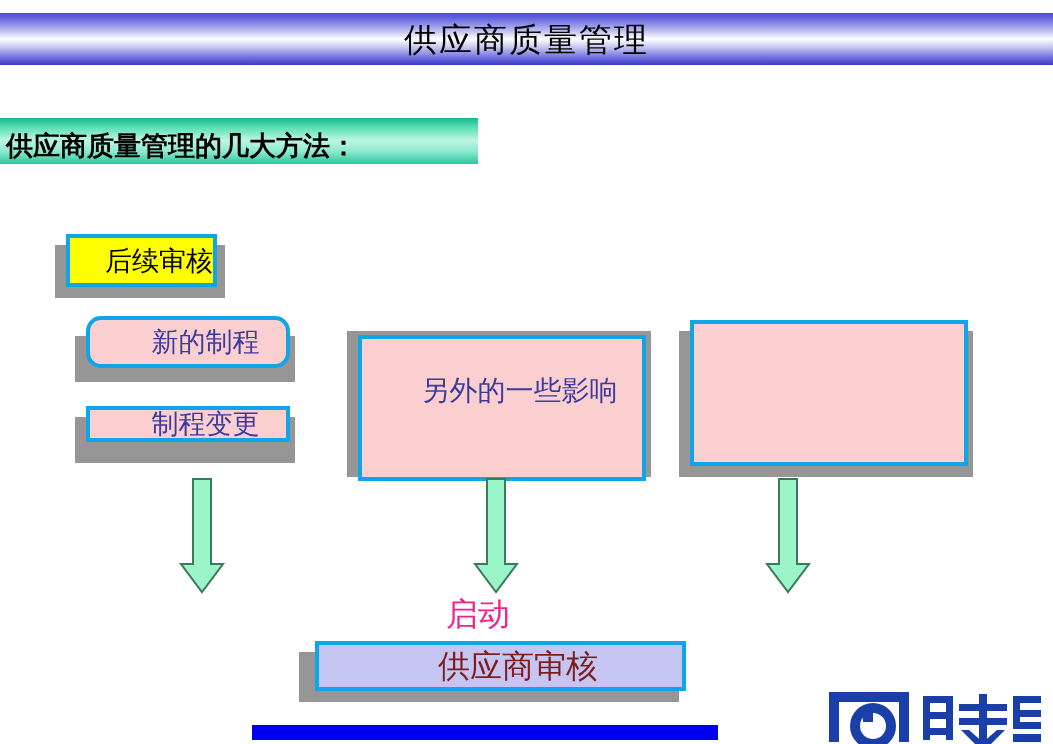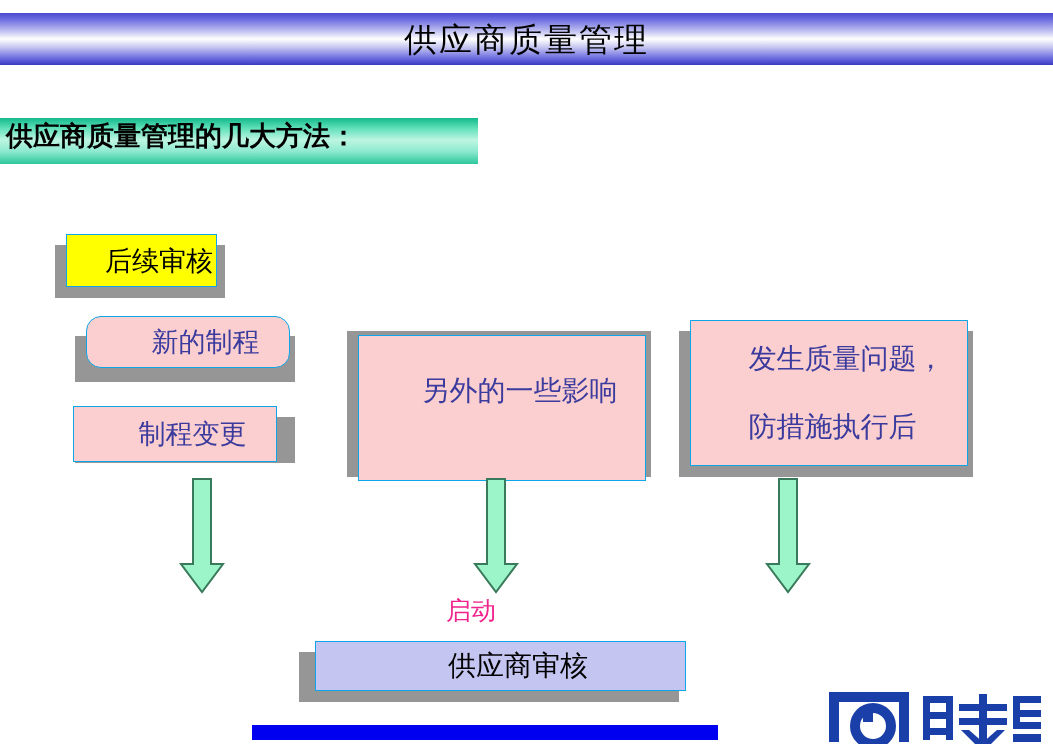--- a/index.html
+++ b/index.html
@@ -50,41 +50,41 @@
     top: 118px;
     width: 478px;
     height: 46px;
     background: linear-gradient(to bottom,
         #13b98c 0%,
         #5fe0b8 22%,
         #bdf5e2 48%,
         #8fead0 72%,
         #2cc79b 100%);
     display: flex;
-    align-items: flex-start;
+    align-items: flex-end;
   }
   .subtitle-text {
     font-family: "DejaVu Sans", sans-serif;
     font-size: 27px;
     font-weight: bold;
     color: #000000;
     padding-left: 6px;
     letter-spacing: 0px;
     white-space: nowrap;
   }
 
   
   .sbox {
     position: absolute;
-    border: 1px solid #0ea5e9;
+    border: 4px solid #0ea5e9;
     box-sizing: border-box;
     display: flex;
     align-items: center;
     justify-content: center;
-    text-align: left;
+    text-align: right;
     padding-left: 35px;
   }
   .sbox-shadow {
     position: absolute;
     background: #969696;
     z-index: 0;
   }
 
   
   .box-yellow {
@@ -115,21 +115,21 @@
   }
   .box-pink .bt {
     font-family: "DejaVu Serif", serif;
     color: #3b3b9e;
     line-height: 1.22;
   }
 
   .box-new-process  { left: 86px;  top: 316px; width: 204px; height: 52px; border-radius: 15px; }
   .shadow-new-process { left: 75px; top: 336px; width: 220px; height: 46px; }
 
-  .box-process-change  { left: 73px; top: 406px; width: 204px; height: 56px; }
+  .box-process-change  { left: 86px; top: 406px; width: 204px; height: 36px; }
   .shadow-process-change { left: 75px; top: 417px; width: 220px; height: 46px; }
 
   .box-other-changes  { left: 358px; top: 335px; width: 288px; height: 146px; }
   .shadow-other-changes { left: 347px; top: 331px; width: 304px; height: 146px; }
 
   .box-quality-issue  { left: 690px; top: 320px; width: 278px; height: 146px; }
   .shadow-quality-issue { left: 679px; top: 331px; width: 294px; height: 146px; }
 
   .fs-27 { font-size: 27px; }
   .fs-28 { font-size: 28px; }
@@ -138,22 +138,22 @@
   .box-audit {
     background: #c5c5f2;
     left: 315px;
     top: 641px;
     width: 371px;
     height: 50px;
     z-index: 2;
   }
   .box-audit .bt {
     font-family: "DejaVu Serif", serif;
-    font-size: 28px;
-    color: #000000;
+    font-size: 32px;
+    color: #7f1d1d;
     line-height: 1;
   }
   .shadow-audit {
     left: 299px;
     top: 652px;
     width: 380px;
     height: 50px;
   }
 
   
@@ -166,21 +166,21 @@
   .arrow-1 { left: 179px; top: 478px; }
   .arrow-2 { left: 473px; top: 478px; }
   .arrow-3 { left: 765px; top: 478px; }
 
   
   .start-label {
     position: absolute;
     left: 446px;
     top: 598px;
     font-family: "DejaVu Serif", serif;
-    font-size: 25px;
+    font-size: 32px;
     color: #f0228c;
     z-index: 3;
     line-height: 1;
   }
 
   
   .bottom-bar {
     position: absolute;
     left: 252px;
     top: 725px;
@@ -229,23 +229,22 @@
 <div class="sbox box-pink box-other-changes">
   <span class="bt fs-28">
     <span>另外的一些影响</span><br>
     <br>
   </span>
 </div>
 
 <div class="sbox-shadow shadow-quality-issue"></div>
 <div class="sbox box-pink box-quality-issue">
   <span class="bt fs-28">
-    <span>发生质量问题，</span><br>
     <br>
-    <span>防措施执行后</span>
+    <br>
   </span>
 </div>
 
 <svg class="arrow arrow-1" viewBox="0 0 46 116">
   <polygon points="14,1 32,1 32,86 44,86 23,114 2,86 14,86" fill="#9cf5c8" stroke="#3a7a5c" stroke-width="2" stroke-linejoin="miter"></polygon>
 </svg>
 <svg class="arrow arrow-2" viewBox="0 0 46 116">
   <polygon points="14,1 32,1 32,86 44,86 23,114 2,86 14,86" fill="#9cf5c8" stroke="#3a7a5c" stroke-width="2" stroke-linejoin="miter"></polygon>
 </svg>
 <svg class="arrow arrow-3" viewBox="0 0 46 116">

